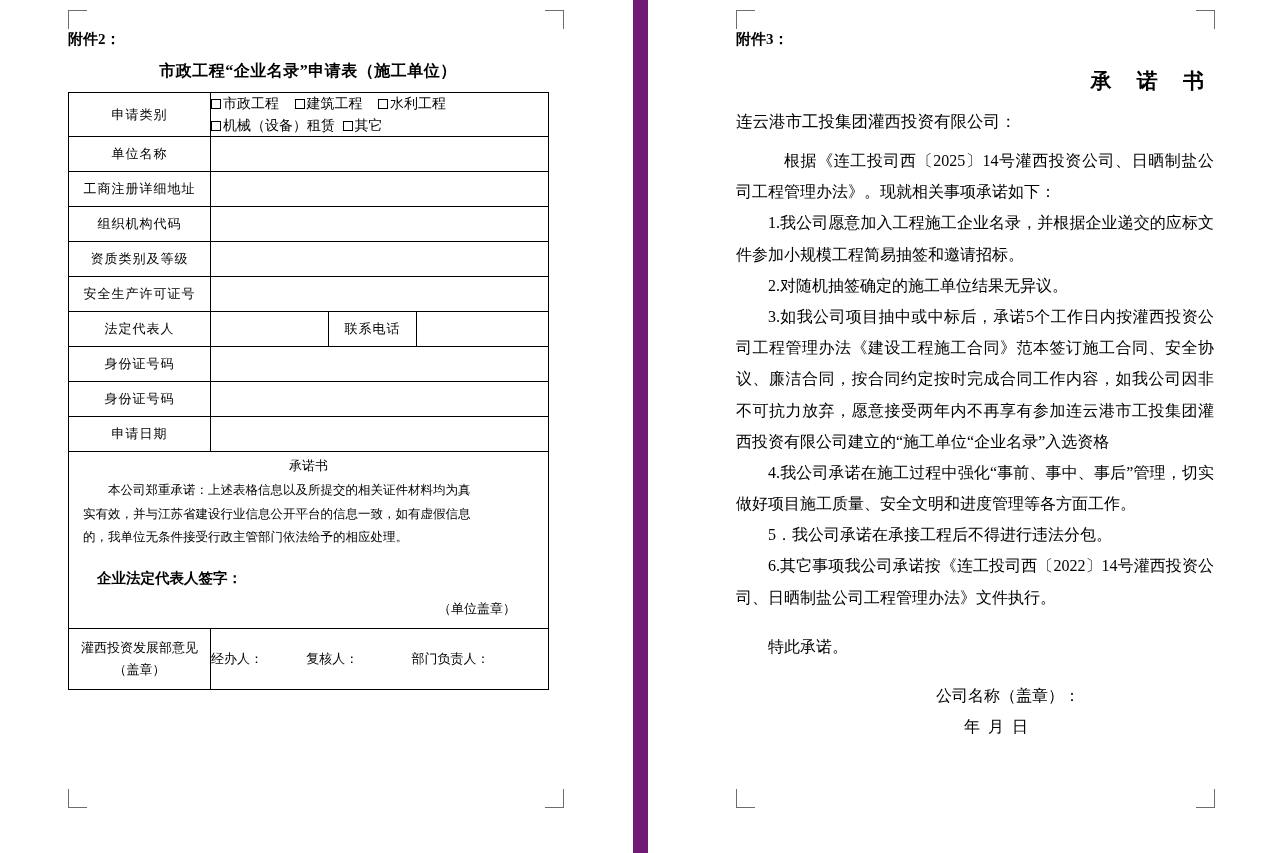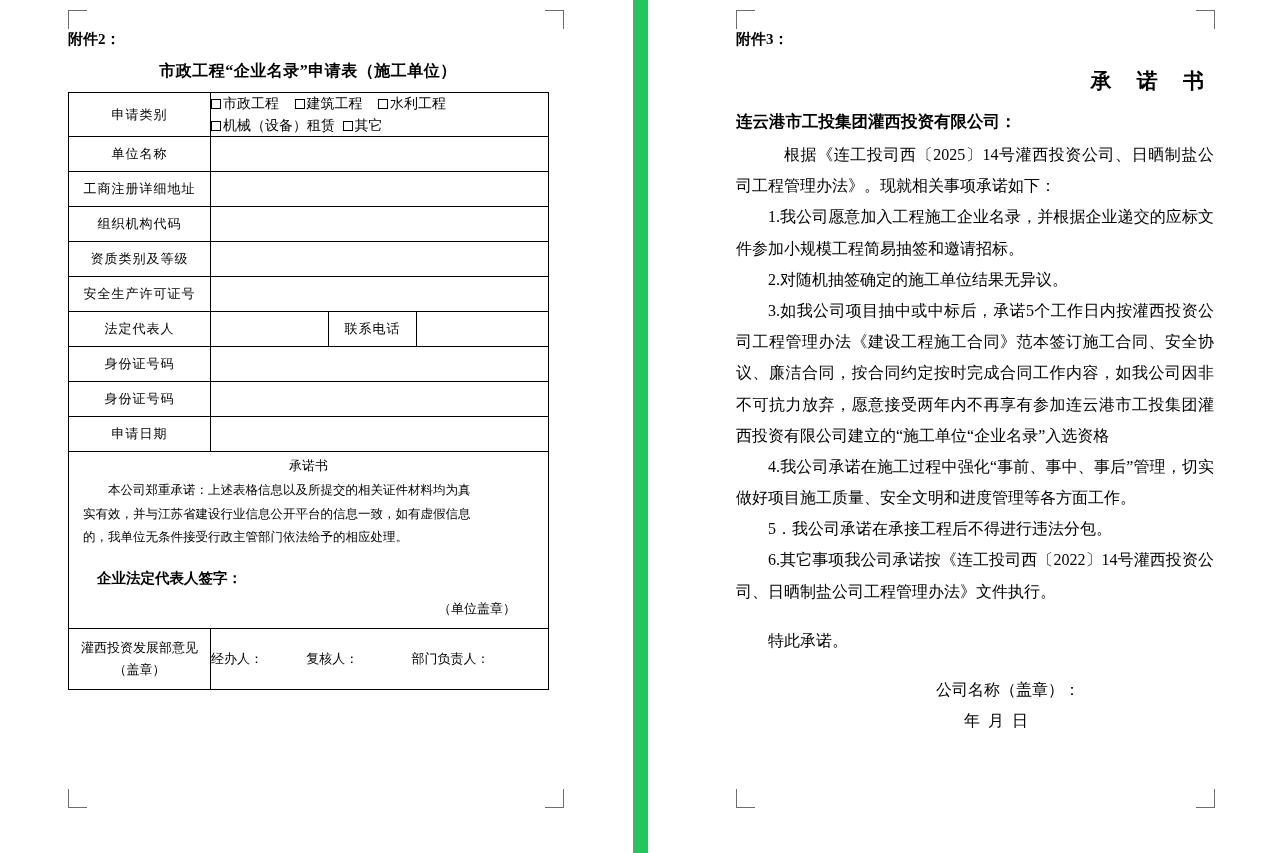--- a/index.html
+++ b/index.html
@@ -10,21 +10,21 @@
   body {
     width: 1283px;
     height: 853px;
     font-family: "Liberation Serif", "DejaVu Serif", serif;
     overflow: hidden;
   }
   .workspace {
     position: relative;
     width: 1283px;
     height: 853px;
-    background: #22c55e;
+    background: #701a75;
   }
   .page {
     position: absolute;
     top: 0;
     background: #ffffff;
     height: 853px;
     overflow: hidden;
   }
   .page-left { left: 0; width: 633px; }
   .page-right { left: 648px; width: 635px; }
@@ -153,23 +153,23 @@
 
   
   .doc-title {
     text-align: right;
     font-weight: bold;
     font-size: 21px;
     letter-spacing: 10px;
     margin: 18px 0 16px 0;
   }
   .addressee {
-    font-weight: bold;
+    font-weight: normal;
     font-size: 16.5px;
-    margin-bottom: 6px;
+    margin-bottom: 12px;
   }
   .para {
     font-size: 16px;
     line-height: 1.95;
     text-align: justify;
     text-justify: inter-ideograph;
     text-indent: 2em;
     margin: 0;
   }
   .para.extra-indent { text-indent: 3em; }

